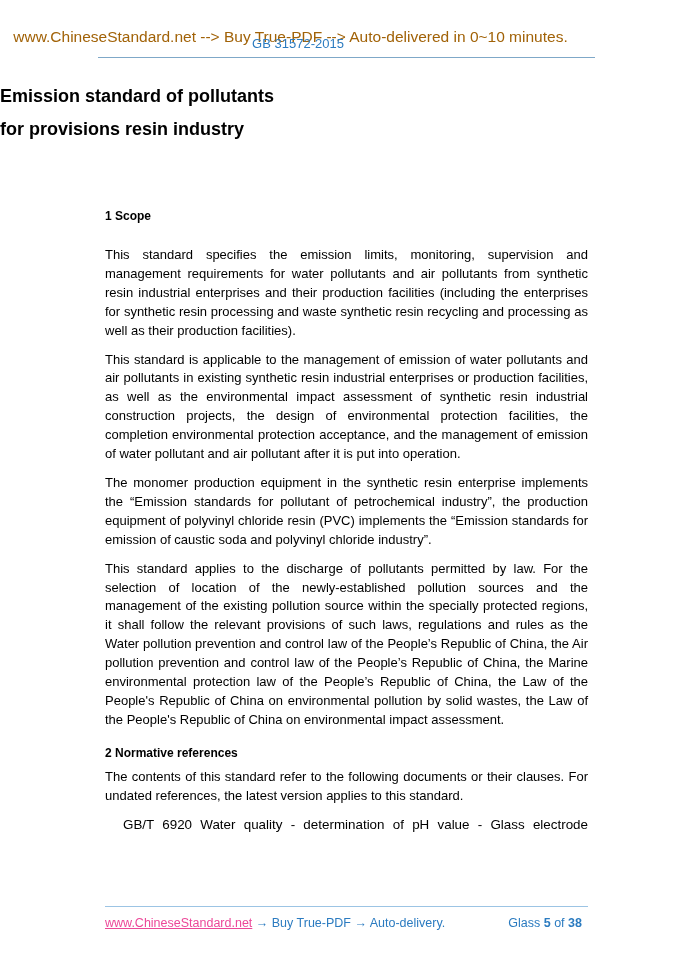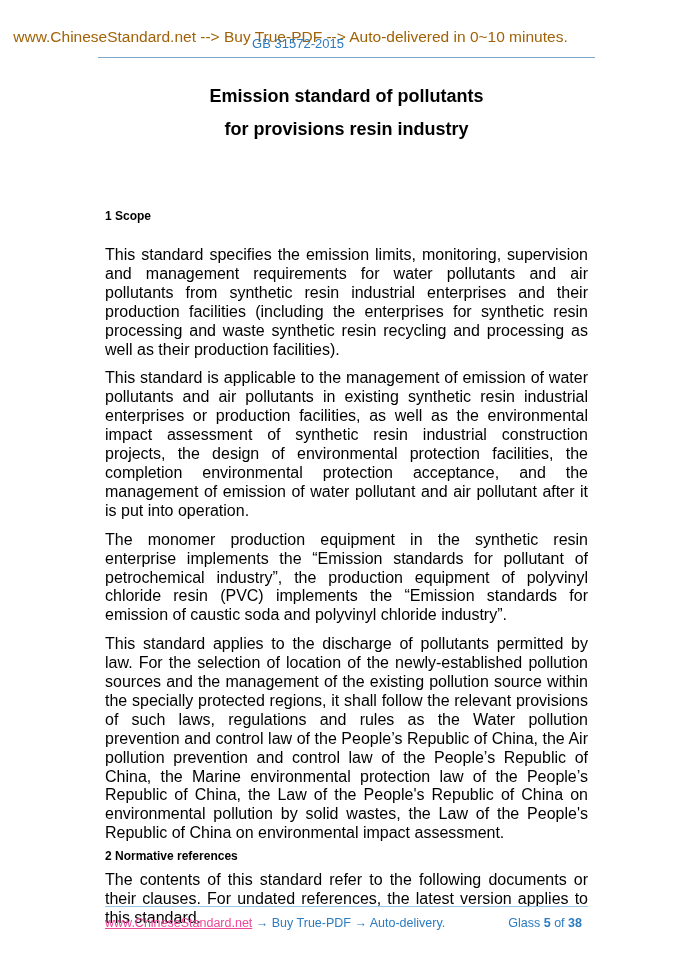--- a/index.html
+++ b/index.html
@@ -42,39 +42,39 @@
       left: 98px;
       width: 497px;
       height: 0;
       border-top: 1px solid #7fa8c8;
     }
     .title {
       position: absolute;
       top: 80px;
       left: 0;
       width: 693px;
-      text-align: center;
+      text-align: left;
       font-size: 18px;
       font-weight: bold;
       line-height: 33px;
     }
     .content {
       position: absolute;
       left: 105px;
       top: 203px;
       width: 483px;
     }
     .section-heading {
       font-size: 12px;
       font-weight: bold;
       margin: 0;
       line-height: 26px;
     }
     .para {
-      font-size: 16px;
+      font-size: 13px;
       line-height: 18.9px;
       text-align: justify;
       margin: 0;
     }
     .ref-item {
       font-size: 13.4px;
       line-height: 18.9px;
       text-align: justify;
       text-align-last: justify;
       margin: 0;
@@ -122,22 +122,23 @@
   <div>for provisions resin industry</div>
 </div>
 
 <div class="content">
   <h2 class="section-heading">1 Scope</h2>
   <p class="para" style="margin-top:17px;">This standard specifies the emission limits, monitoring, supervision and management requirements for water pollutants and air pollutants from synthetic resin industrial enterprises and their production facilities (including the enterprises for synthetic resin processing and waste synthetic resin recycling and processing as well as their production facilities).</p>
   <p class="para" style="margin-top:10px;">This standard is applicable to the management of emission of water pollutants and air pollutants in existing synthetic resin industrial enterprises or production facilities, as well as the environmental impact assessment of synthetic resin industrial construction projects, the design of environmental protection facilities, the completion environmental protection acceptance, and the management of emission of water pollutant and air pollutant after it is put into operation.</p>
   <p class="para" style="margin-top:10px;">The monomer production equipment in the synthetic resin enterprise implements the “Emission standards for pollutant of petrochemical industry”, the production equipment of polyvinyl chloride resin (PVC) implements the “Emission standards for emission of caustic soda and polyvinyl chloride industry”.</p>
   <p class="para" style="margin-top:10px;">This standard applies to the discharge of pollutants permitted by law. For the selection of location of the newly-established pollution sources and the management of the existing pollution source within the specially protected regions, it shall follow the relevant provisions of such laws, regulations and rules as the Water pollution prevention and control law of the People’s Republic of China, the Air pollution prevention and control law of the People’s Republic of China, the Marine environmental protection law of the People’s Republic of China, the Law of the People's Republic of China on environmental pollution by solid wastes, the Law of the People's Republic of China on environmental impact assessment.</p>
 
-  <h2 class="section-heading" style="">2 Normative references</h2>
+  <h2 class="section-heading" style="margin-top:10px;">2 Normative references</h2>
   <p class="para" style="margin-top:2px;">The contents of this standard refer to the following documents or their clauses. For undated references, the latest version applies to this standard.</p>
+  <p class="ref-item" style="margin-top:10px;">GB/T 6920 Water quality - determination of pH value - Glass electrode</p>
 </div>
 
 <div class="footer-rule"></div>
 <div class="footer">
   <a href="#">www.ChineseStandard.net</a><span> → Buy True-PDF → Auto-delivery.</span>
   <span class="page-info">
     <span>Glass</span>
     <b>5</b>
     <span>of</span>
     <b>38</b>

